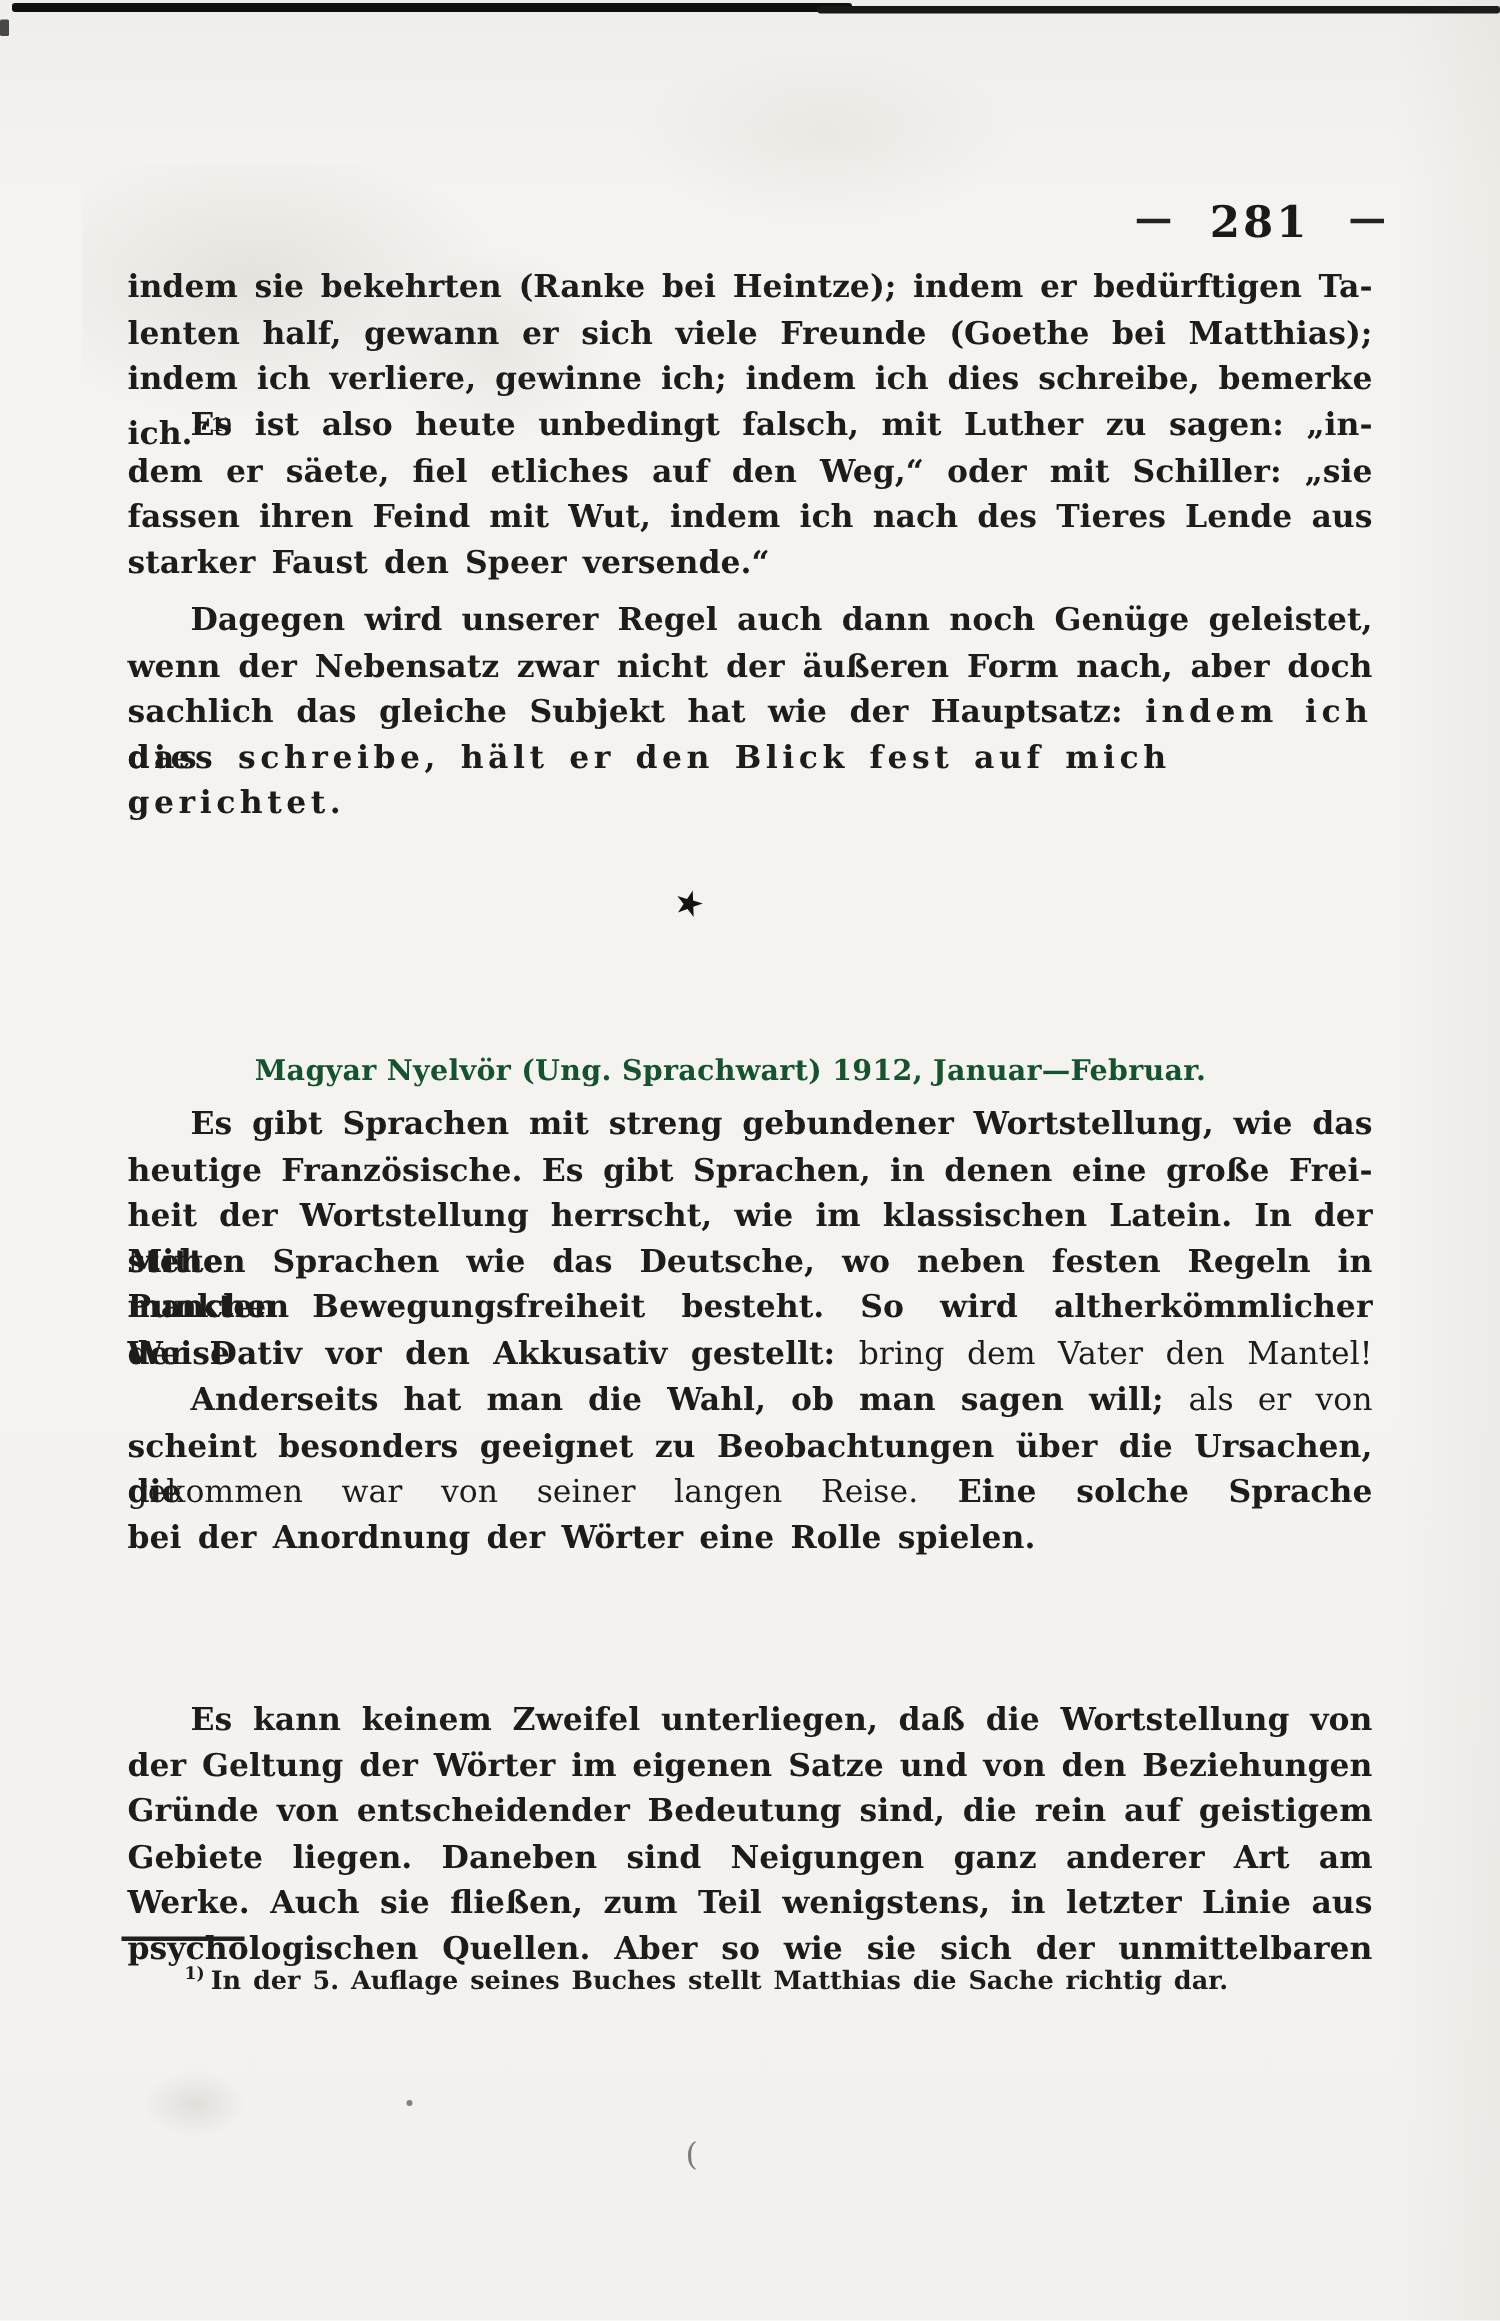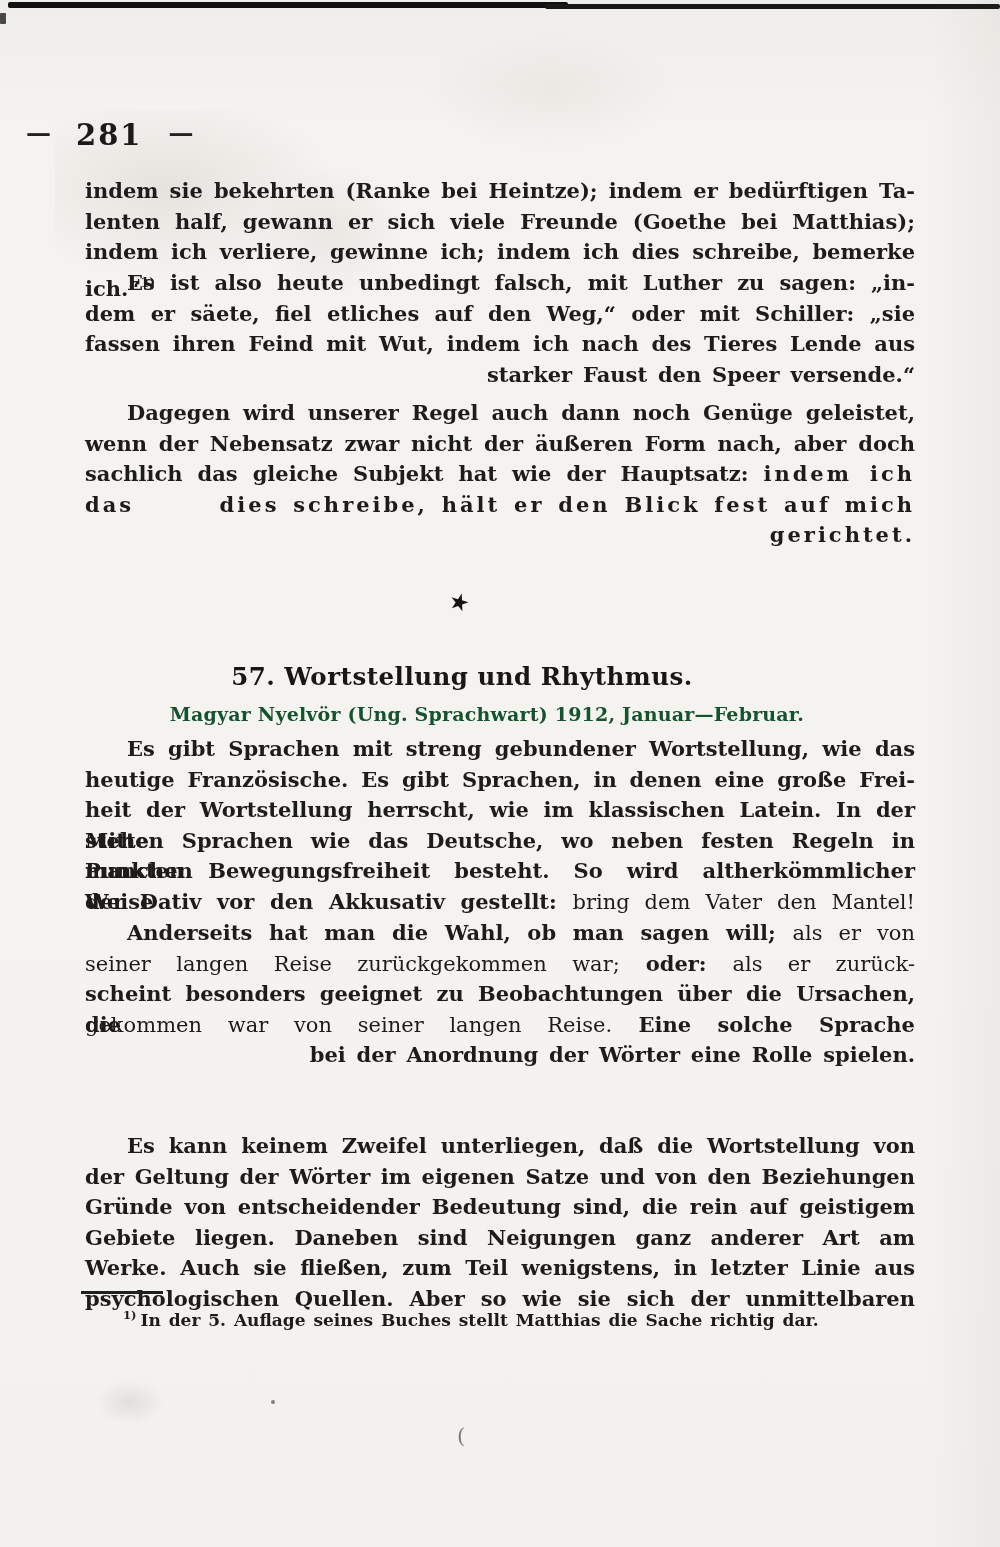--- a/index.html
+++ b/index.html
@@ -16,26 +16,26 @@
   .corner-mark{position:absolute;top:13px;left:0;width:6px;height:11px;background:rgba(30,30,28,.8);border-radius:1px;}
   .blob{position:absolute;pointer-events:none;}
   .blob1{left:55px;top:110px;width:280px;height:170px;background:radial-gradient(ellipse at 40% 45%,rgba(115,110,100,.12),rgba(115,110,100,0) 70%);}
   .blob2{left:255px;top:165px;width:150px;height:130px;background:radial-gradient(ellipse at 50% 50%,rgba(115,110,100,.09),rgba(115,110,100,0) 70%);}
   .blob3{left:930px;top:0;width:70px;height:1547px;background:linear-gradient(90deg,rgba(110,105,95,0),rgba(110,105,95,.06));}
   .blob4{left:95px;top:1380px;width:70px;height:45px;background:radial-gradient(ellipse at 50% 50%,rgba(60,58,52,.10),rgba(60,58,52,0) 70%);}
   .blob5{left:420px;top:30px;width:260px;height:120px;background:radial-gradient(ellipse at 50% 50%,rgba(115,110,100,.07),rgba(115,110,100,0) 70%);}
   .dot1{position:absolute;left:271px;top:1400px;width:4px;height:4px;border-radius:50%;background:rgba(40,38,35,.55);}
   .stray{position:absolute;left:457px;top:1424px;font-size:21px;color:rgba(45,43,40,.6);font-weight:400;}
   
-  .pagenum{position:absolute;left:0;top:118px;width:912px;text-align:left;white-space:nowrap;}
+  .pagenum{position:absolute;left:0;top:131px;width:912px;text-align:right;white-space:nowrap;padding-left:37px;}
   .pagenum .dash{font-size:25px;font-weight:700;letter-spacing:-1px;vertical-align:4px;margin:0 26px;color:#232220;}
   .pagenum .num{font-size:29px;font-weight:700;color:#1b1a18;letter-spacing:2px;}
   
   .para{position:absolute;left:85px;width:830px;}
-  .line{height:30.6px;line-height:30.6px;font-size:21px;text-align:right;word-spacing:2px;}
+  .line{height:30.6px;line-height:30.6px;font-size:21px;text-align:left;word-spacing:2px;}
   .line.just{text-align:justify;text-align-last:justify;}
   .line:not(.just){word-spacing:3.5px;}
   .para.indent .line:first-child{text-indent:42px;}
   .seg-f{font-weight:700;}
   .seg-a{font-weight:400;}
   .seg-sp{font-weight:700;letter-spacing:3px;}
   .seg-sup{font-weight:700;font-size:12.5px;vertical-align:9px;letter-spacing:0;}
   
   .star{position:absolute;left:449px;top:589px;font-size:23px;color:#14130f;transform:rotate(16deg);}
   
@@ -82,34 +82,32 @@
     </div>
   <div class="para indent" style="top:398px">
       <div class="line just"><span class="seg-f">Dagegen wird unserer Regel auch dann noch Genüge geleistet,</span></div>
       <div class="line just"><span class="seg-f">wenn der Nebensatz zwar nicht der äußeren Form nach, aber doch</span></div>
       <div class="line just"><span class="seg-f">sachlich das gleiche Subjekt hat wie der Hauptsatz: </span><span class="seg-sp">indem ich das</span></div>
       <div class="line"><span class="seg-sp">dies schreibe, hält er den Blick fest auf mich gerichtet.</span></div>
     </div>
 
   <div class="star">★</div>
 
-  <h2 class="heading">57. Wortstellung und Rhythmus.</h2>
   <div class="source">Magyar Nyelvör (Ung. Sprachwart) 1912, Januar—Februar.</div>
 
   <div class="para indent" style="top:734px">
       <div class="line just"><span class="seg-f">Es gibt Sprachen mit streng gebundener Wortstellung, wie das</span></div>
       <div class="line just"><span class="seg-f">heutige Französische. Es gibt Sprachen, in denen eine große Frei-</span></div>
       <div class="line just"><span class="seg-f">heit der Wortstellung herrscht, wie im klassischen Latein. In der Mitte</span></div>
       <div class="line just"><span class="seg-f">stehen Sprachen wie das Deutsche, wo neben festen Regeln in manchen</span></div>
       <div class="line just"><span class="seg-f">Punkten Bewegungsfreiheit besteht. So wird altherkömmlicher Weise</span></div>
       <div class="line just"><span class="seg-f">der Dativ vor den Akkusativ gestellt: </span><span class="seg-a">bring dem Vater den Mantel!</span></div>
     </div>
   <div class="para indent" style="top:918px">
       <div class="line just"><span class="seg-f">Anderseits hat man die Wahl, ob man sagen will; </span><span class="seg-a">als er von</span></div>
-      <div class="line just"><span class="seg-a">seiner langen Reise zurückgekommen war;</span><span class="seg-f"> oder: </span><span class="seg-a">als er zurück-</span></div>
       <div class="line just"><span class="seg-f">scheint besonders geeignet zu Beobachtungen über die Ursachen, die</span></div>
       <div class="line just"><span class="seg-a">gekommen war von seiner langen Reise.</span><span class="seg-f"> Eine solche Sprache</span></div>
       <div class="line"><span class="seg-f">bei der Anordnung der Wörter eine Rolle spielen.</span></div>
     </div>
   <div class="para indent" style="top:1131px">
       <div class="line just"><span class="seg-f">Es kann keinem Zweifel unterliegen, daß die Wortstellung von</span></div>
       <div class="line just"><span class="seg-f">der Geltung der Wörter im eigenen Satze und von den Beziehungen</span></div>
       <div class="line just"><span class="seg-f">Gründe von entscheidender Bedeutung sind, die rein auf geistigem</span></div>
       <div class="line just"><span class="seg-f">Gebiete liegen. Daneben sind Neigungen ganz anderer Art am</span></div>
       <div class="line just"><span class="seg-f">Werke. Auch sie fließen, zum Teil wenigstens, in letzter Linie aus</span></div>

